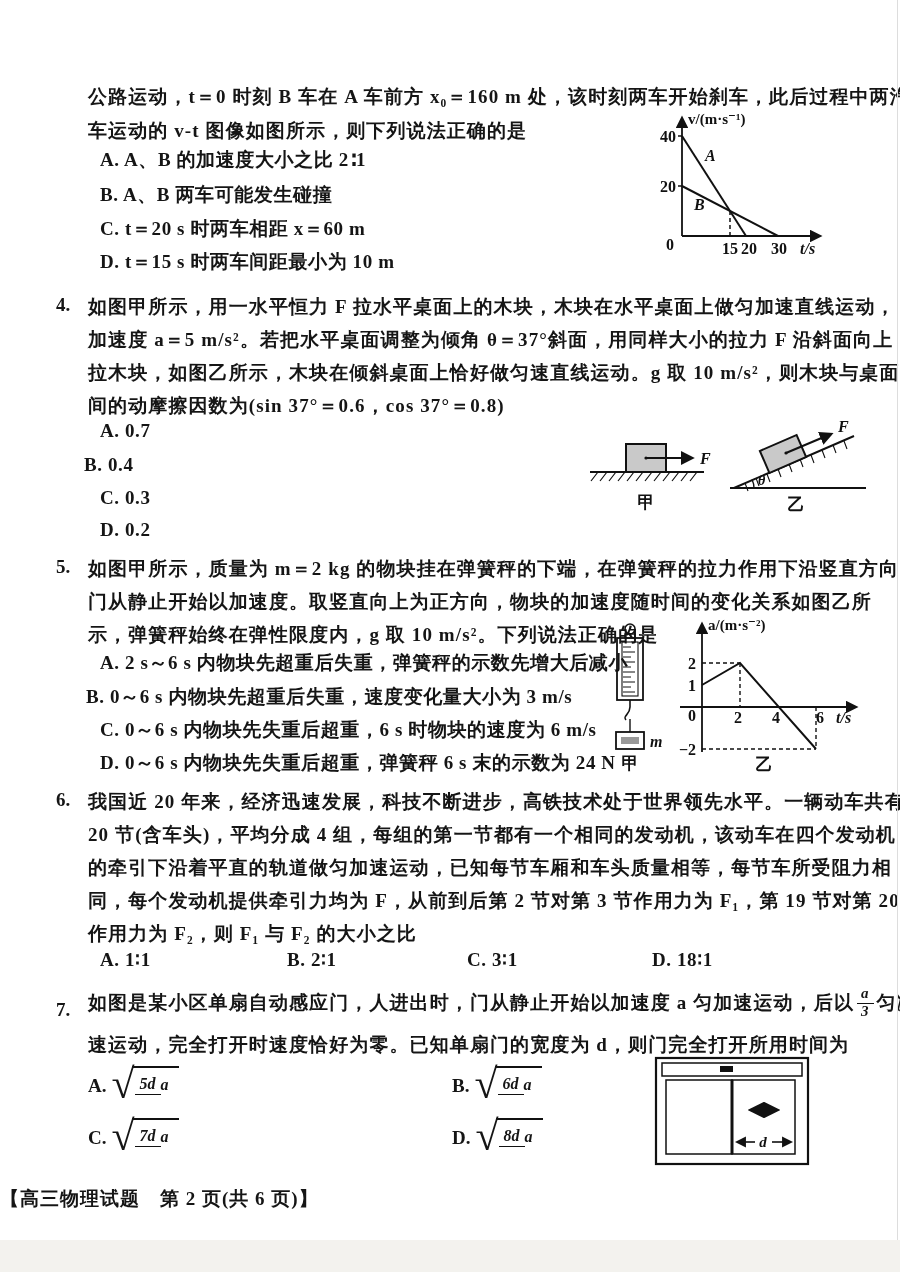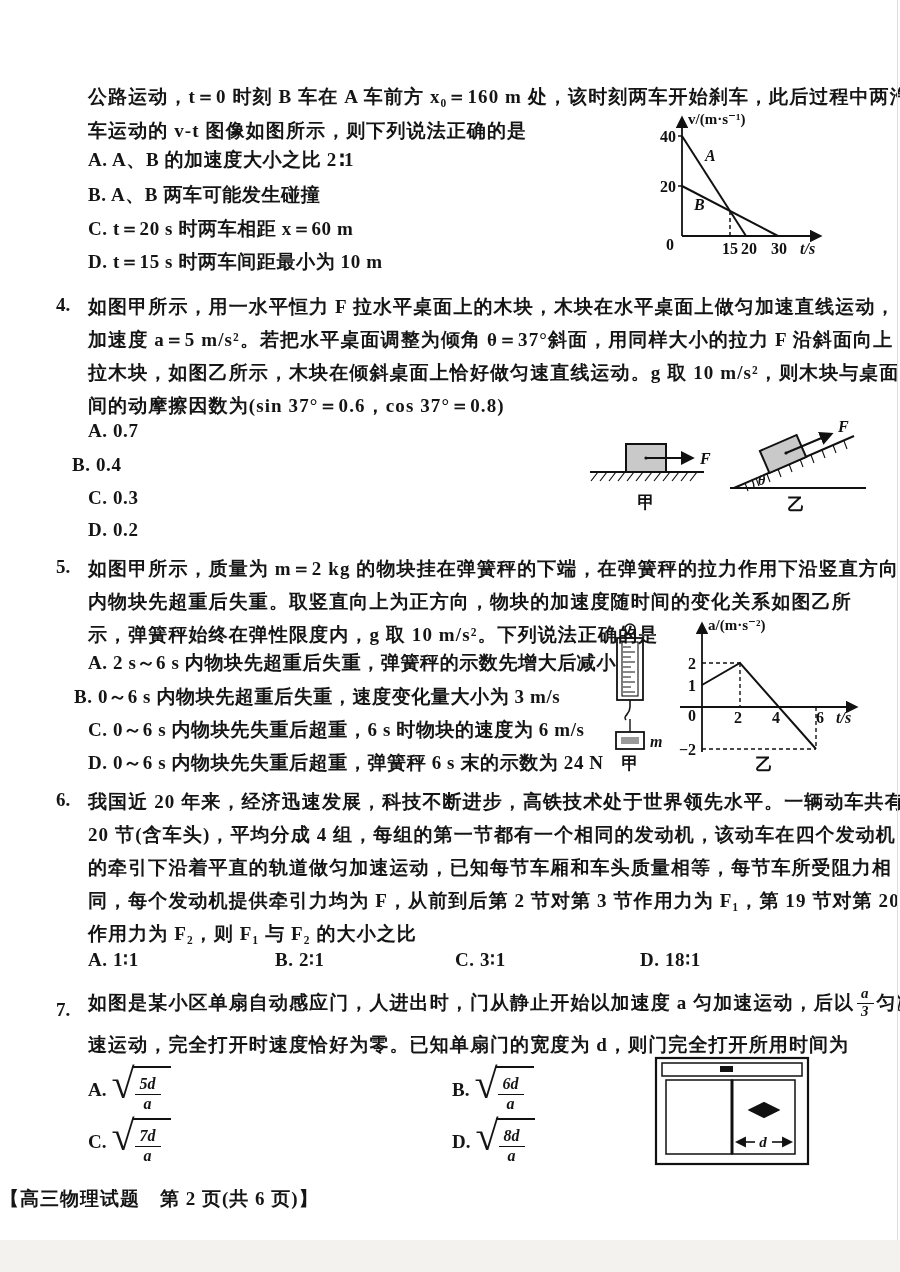--- a/index.html
+++ b/index.html
@@ -1,36 +1,36 @@
 <!DOCTYPE html>
 <html><head>
 <meta charset="utf-8">
 <title>高三物理试题</title>
 <style>
   html,body{margin:0;padding:0;background:#ffffff;}
   .page{position:relative;width:900px;height:1272px;background:#fff;color:#151515;
         font-family:"Liberation Serif","DejaVu Serif",serif;font-weight:600;
         font-size:19px;overflow:hidden;}
   .t{position:absolute;white-space:nowrap;letter-spacing:1.1px;}
-  .opt{position:absolute;white-space:nowrap;letter-spacing:0.6px;}
+  .opt{position:absolute;white-space:nowrap;letter-spacing:0.6px;margin-left:12px;}
   .qnum{position:absolute;letter-spacing:0;}
   .footer{position:absolute;left:0;right:0;text-align:left;letter-spacing:1px;}
   svg{position:absolute;overflow:visible;}
   svg text{font-family:"Liberation Serif","DejaVu Serif",serif;font-weight:600;fill:#111;}
   .svgit{font-style:italic;}
   .shape{stroke:#111;fill:none;}
   .frac-sm{display:inline-flex;flex-direction:column;align-items:center;
            font-size:15px;line-height:1.05;margin:0 3px;font-style:italic;}
   .frac-sm .num{border-bottom:1.6px solid #111;padding:0 4px 1px;}
   .q7line{position:absolute;display:flex;align-items:center;height:46px;white-space:nowrap;letter-spacing:1.1px;}
   .opt7{position:absolute;display:flex;align-items:center;white-space:nowrap;}
   .sqrt{display:inline-flex;align-items:flex-start;margin-left:5px;}
   .sqrt-sym{font-size:42px;line-height:0.95;font-weight:400;transform:translateY(-1px);}
   .sqrt-body{border-top:2.2px solid #111;padding:4px 10px 0 3px;margin-left:-3px;}
-  .frac{display:inline-flex;flex-direction:column;align-items:center;
+  .frac{display:inline-flex;flex-direction:row;align-items:center;
         font-size:16px;line-height:1.15;font-style:italic;}
   .frac .num{border-bottom:1.6px solid #111;padding:0 5px 1px;}
   .edge-line{position:absolute;top:0;bottom:0;width:1px;background:#ddd;}
   .bottom-band{position:absolute;left:0;right:0;background:#f3f2ee;}
 </style>
 </head>
 <body>
 
 <div class="page">
 
@@ -100,21 +100,21 @@
     <circle cx="204" cy="45" r="1.6" fill="#111"></circle>
     <line class="shape" x1="204" y1="45" x2="249" y2="26" stroke-width="2" marker-end="url(#ah2)"></line>
     <text x="256" y="24" font-size="16" class="svgit">F</text>
     <path class="shape" d="M172,80 A20,20 0 0 0 170,71.5" stroke-width="1.4"></path>
     <text x="176" y="77" font-size="14" class="svgit">θ</text>
     <text x="214" y="102" font-size="17" text-anchor="middle">乙</text>
   </svg>
 
   <div class="qnum" style="left:56px;top:556px">5.</div>
   <div class="t" style="left:88px;top:556px">如图甲所示，质量为 m＝2 kg 的物块挂在弹簧秤的下端，在弹簧秤的拉力作用下沿竖直方向</div>
-  <div class="t" style="left:88px;top:589px">内物块先超重后失重。取竖直向上为正方向，物块的加速度随时间的变化关系如图乙所</div>
+  <div class="t" style="left:88px;top:589px">门从静止开始以加速度。取竖直向上为正方向，物块的加速度随时间的变化关系如图乙所</div>
   <div class="t" style="left:88px;top:622px">示，弹簧秤始终在弹性限度内，g 取 10 m/s²。下列说法正确的是</div>
   <div class="opt" style="left:88px;top:650px">A. 2 s～6 s 内物块先超重后失重，弹簧秤的示数先增大后减小</div>
   <div class="opt" style="left:74px;top:684px">B. 0～6 s 内物块先超重后失重，速度变化量大小为 3 m/s</div>
   <div class="opt" style="left:88px;top:717px">C. 0～6 s 内物块先失重后超重，6 s 时物块的速度为 6 m/s</div>
   <div class="opt" style="left:88px;top:750px">D. 0～6 s 内物块先失重后超重，弹簧秤 6 s 末的示数为 24 N</div>
 
   <svg style="left:600px;top:620px" width="62" height="152" viewBox="0 0 62 152">
     <circle class="shape" cx="30" cy="9" r="5" stroke-width="1.6"></circle>
     <rect class="shape" x="25" y="14" width="10" height="4" stroke-width="1.4"></rect>
     <rect class="shape" x="17" y="18" width="26" height="62" stroke-width="1.8"></rect>

